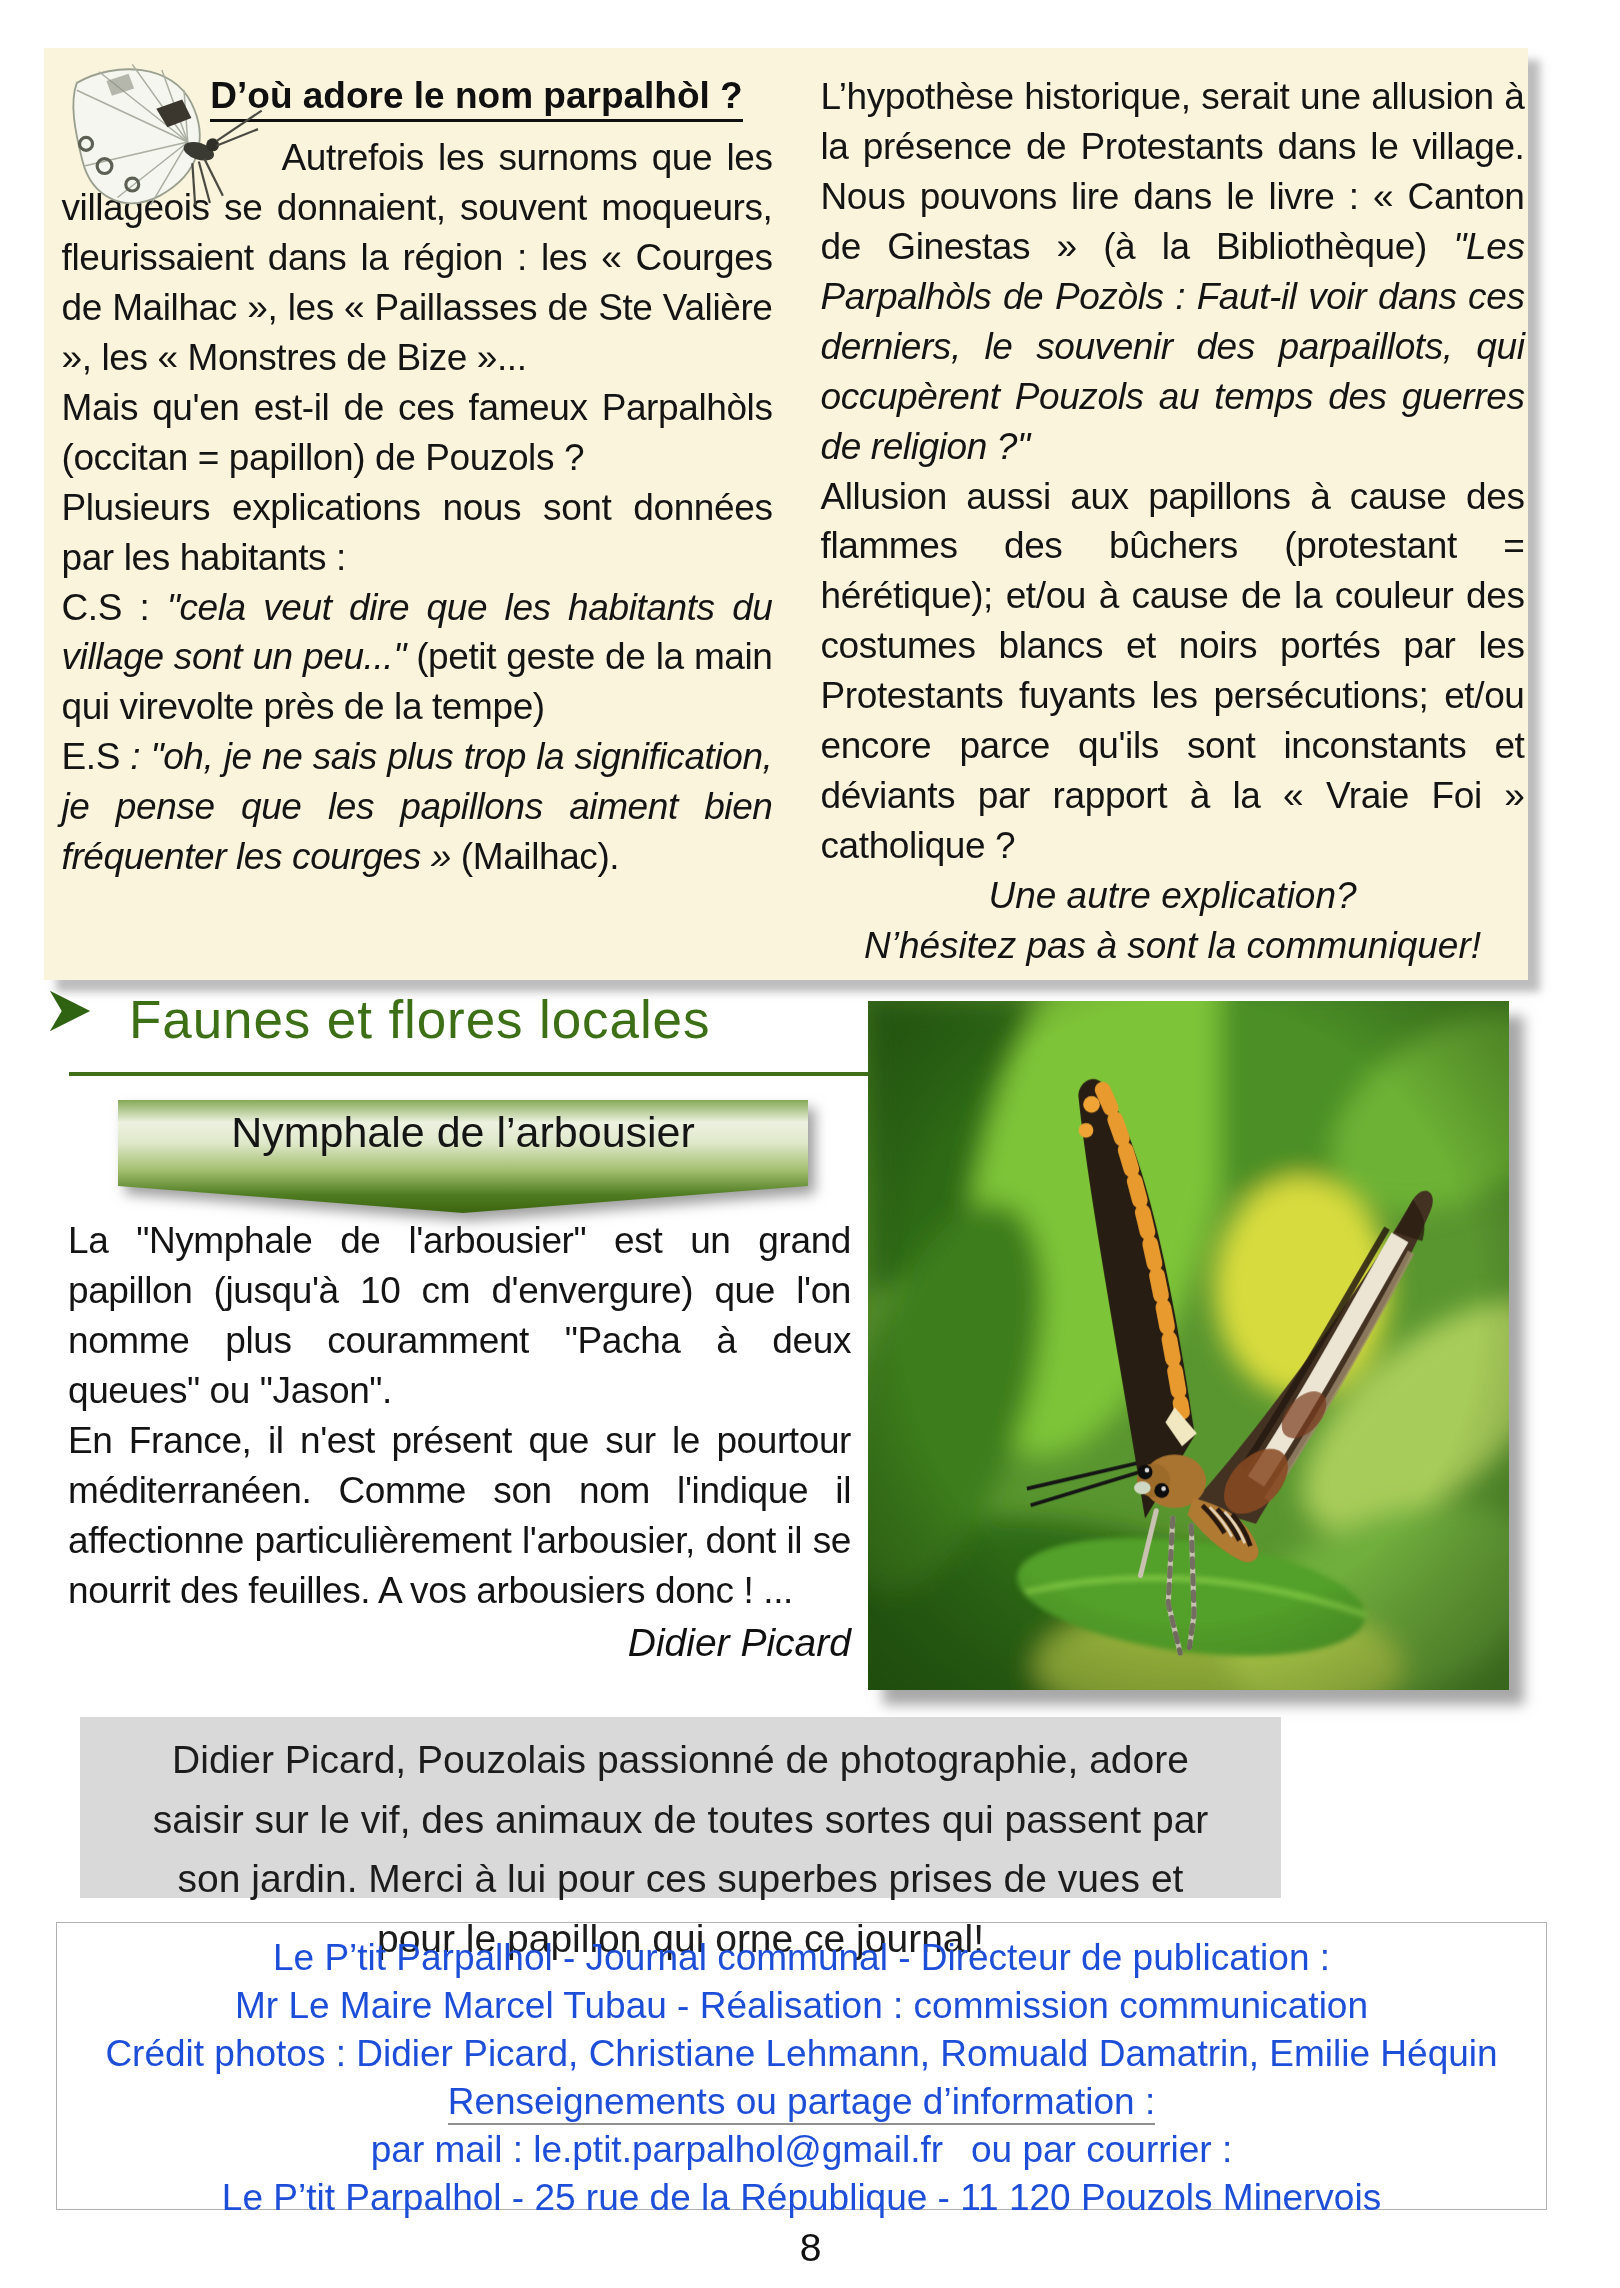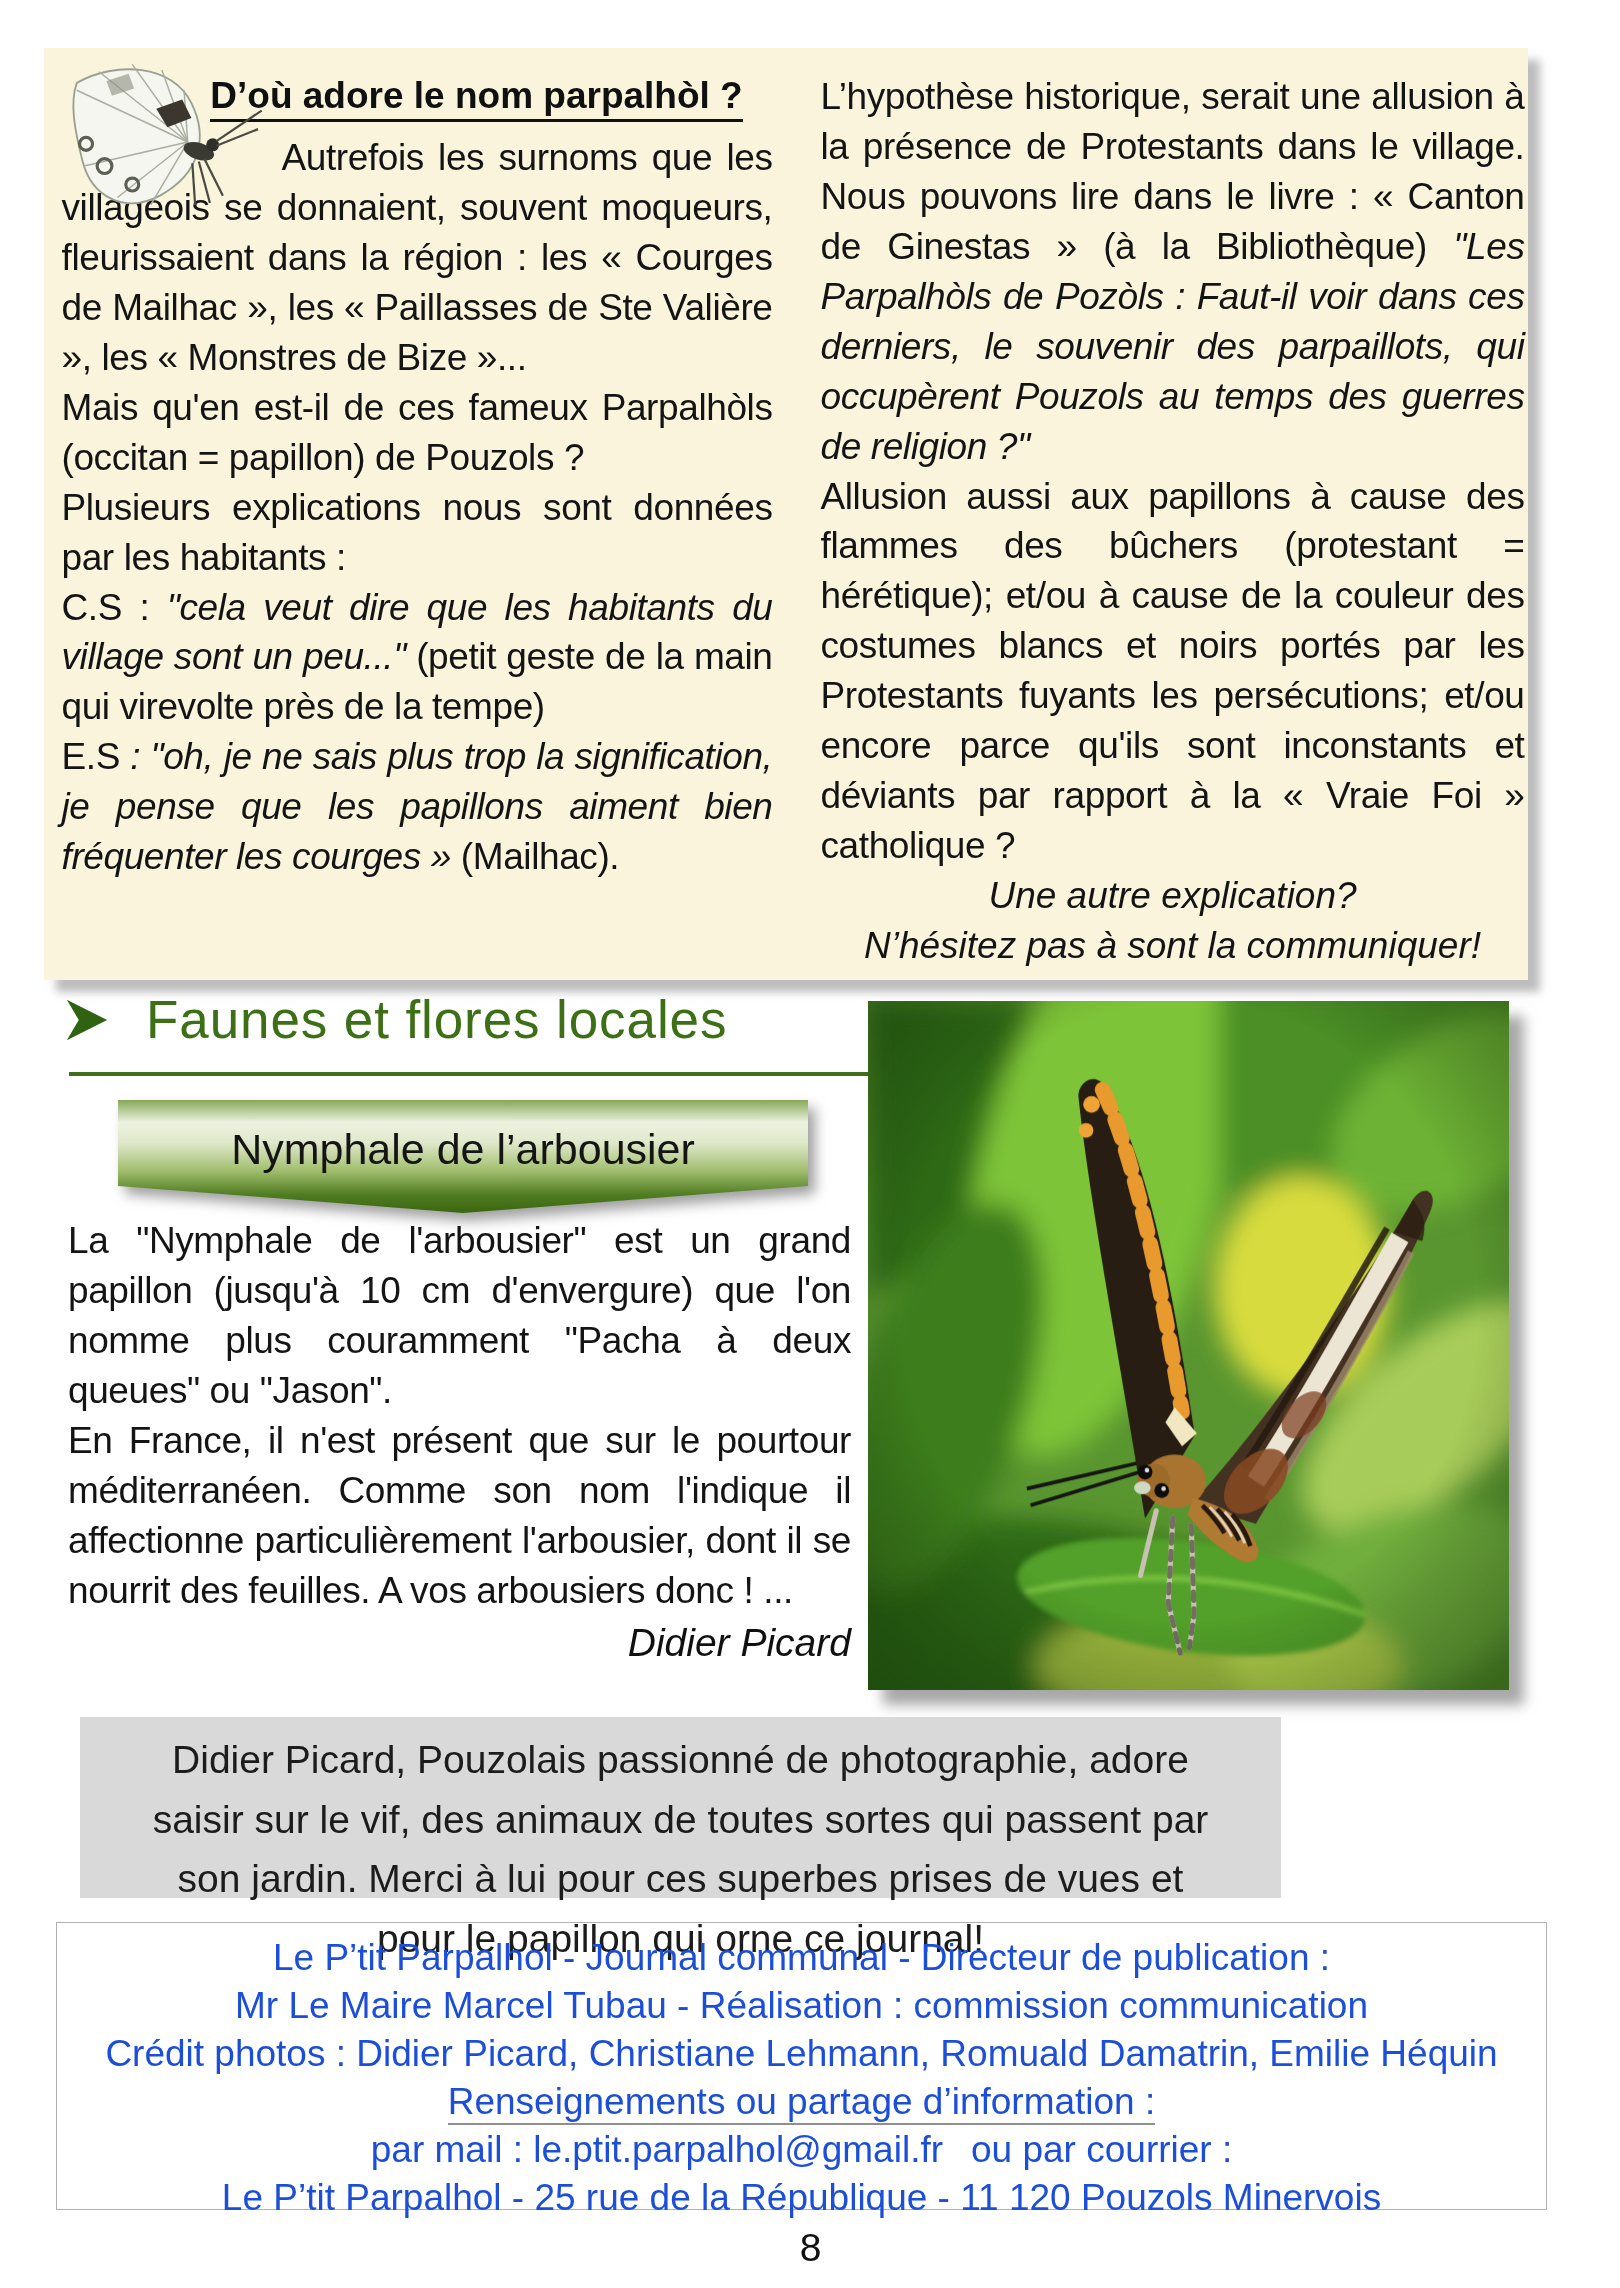--- a/index.html
+++ b/index.html
@@ -21,33 +21,33 @@
     margin:0 0 13px 138px;width:554px;text-align:center;
     font-size:37px;font-weight:bold;color:#101010;line-height:1.3;
   }
   .article-title .u{border-bottom:3.7px solid #101010;padding-bottom:2.8px;white-space:nowrap;}
   .butterfly-hdr{position:absolute;left:-13px;top:-14.8px;width:222px;height:171px;}
   .just{margin:0;text-align:justify;font-size:37px;line-height:1.35;letter-spacing:-0.4px;}
   .indent1{text-indent:220px;}
   .ital{font-style:italic;}
   .cta{margin:0;text-align:center;font-style:italic;font-size:37px;line-height:1.35;}
   
-  .section-head{position:absolute;left:65px;top:989px;display:flex;align-items:center;}
+  .section-head{position:absolute;left:48px;top:989px;display:flex;align-items:flex-start;}
   .arrow-ico{width:44px;height:44px;margin-right:37px;}
   .section-label{font-size:53px;color:#3d6f17;letter-spacing:0.9px;}
   .green-rule{position:absolute;left:69px;top:1072px;width:805px;height:3.7px;background:#3f7019;}
   
   .banner-wrap{position:absolute;left:118px;top:1100px;filter:drop-shadow(7.4px 8.3px 6.5px rgba(80,80,80,.55));}
   .banner{
     width:690px;height:113px;box-sizing:border-box;
     clip-path:polygon(0 0,100% 0,100% 76%,50% 100%,0 76%);
     background:linear-gradient(180deg,#86a957 0%,#edf2e0 20%,#dfe8ca 38%,#a3bf70 62%,#4f7c21 84%,#3b650f 100%);
     text-align:center;
   }
-  .banner-label{display:inline-block;margin-top:25px;font-size:43px;color:#151515;}
+  .banner-label{display:inline-block;margin-top:8px;font-size:43px;color:#151515;}
   
   .nymphale{position:absolute;left:68px;top:1216px;width:783px;}
   .signature{margin:5.5px 0 0;text-align:right;font-style:italic;font-size:39px;color:#101010;}
   
   .photo{
     position:absolute;left:868px;top:1001px;width:641px;height:689px;
     box-shadow:14.8px 14.8px 12px rgba(110,110,110,.6);
   }
   .photo svg{display:block;width:100%;height:100%;}
   

